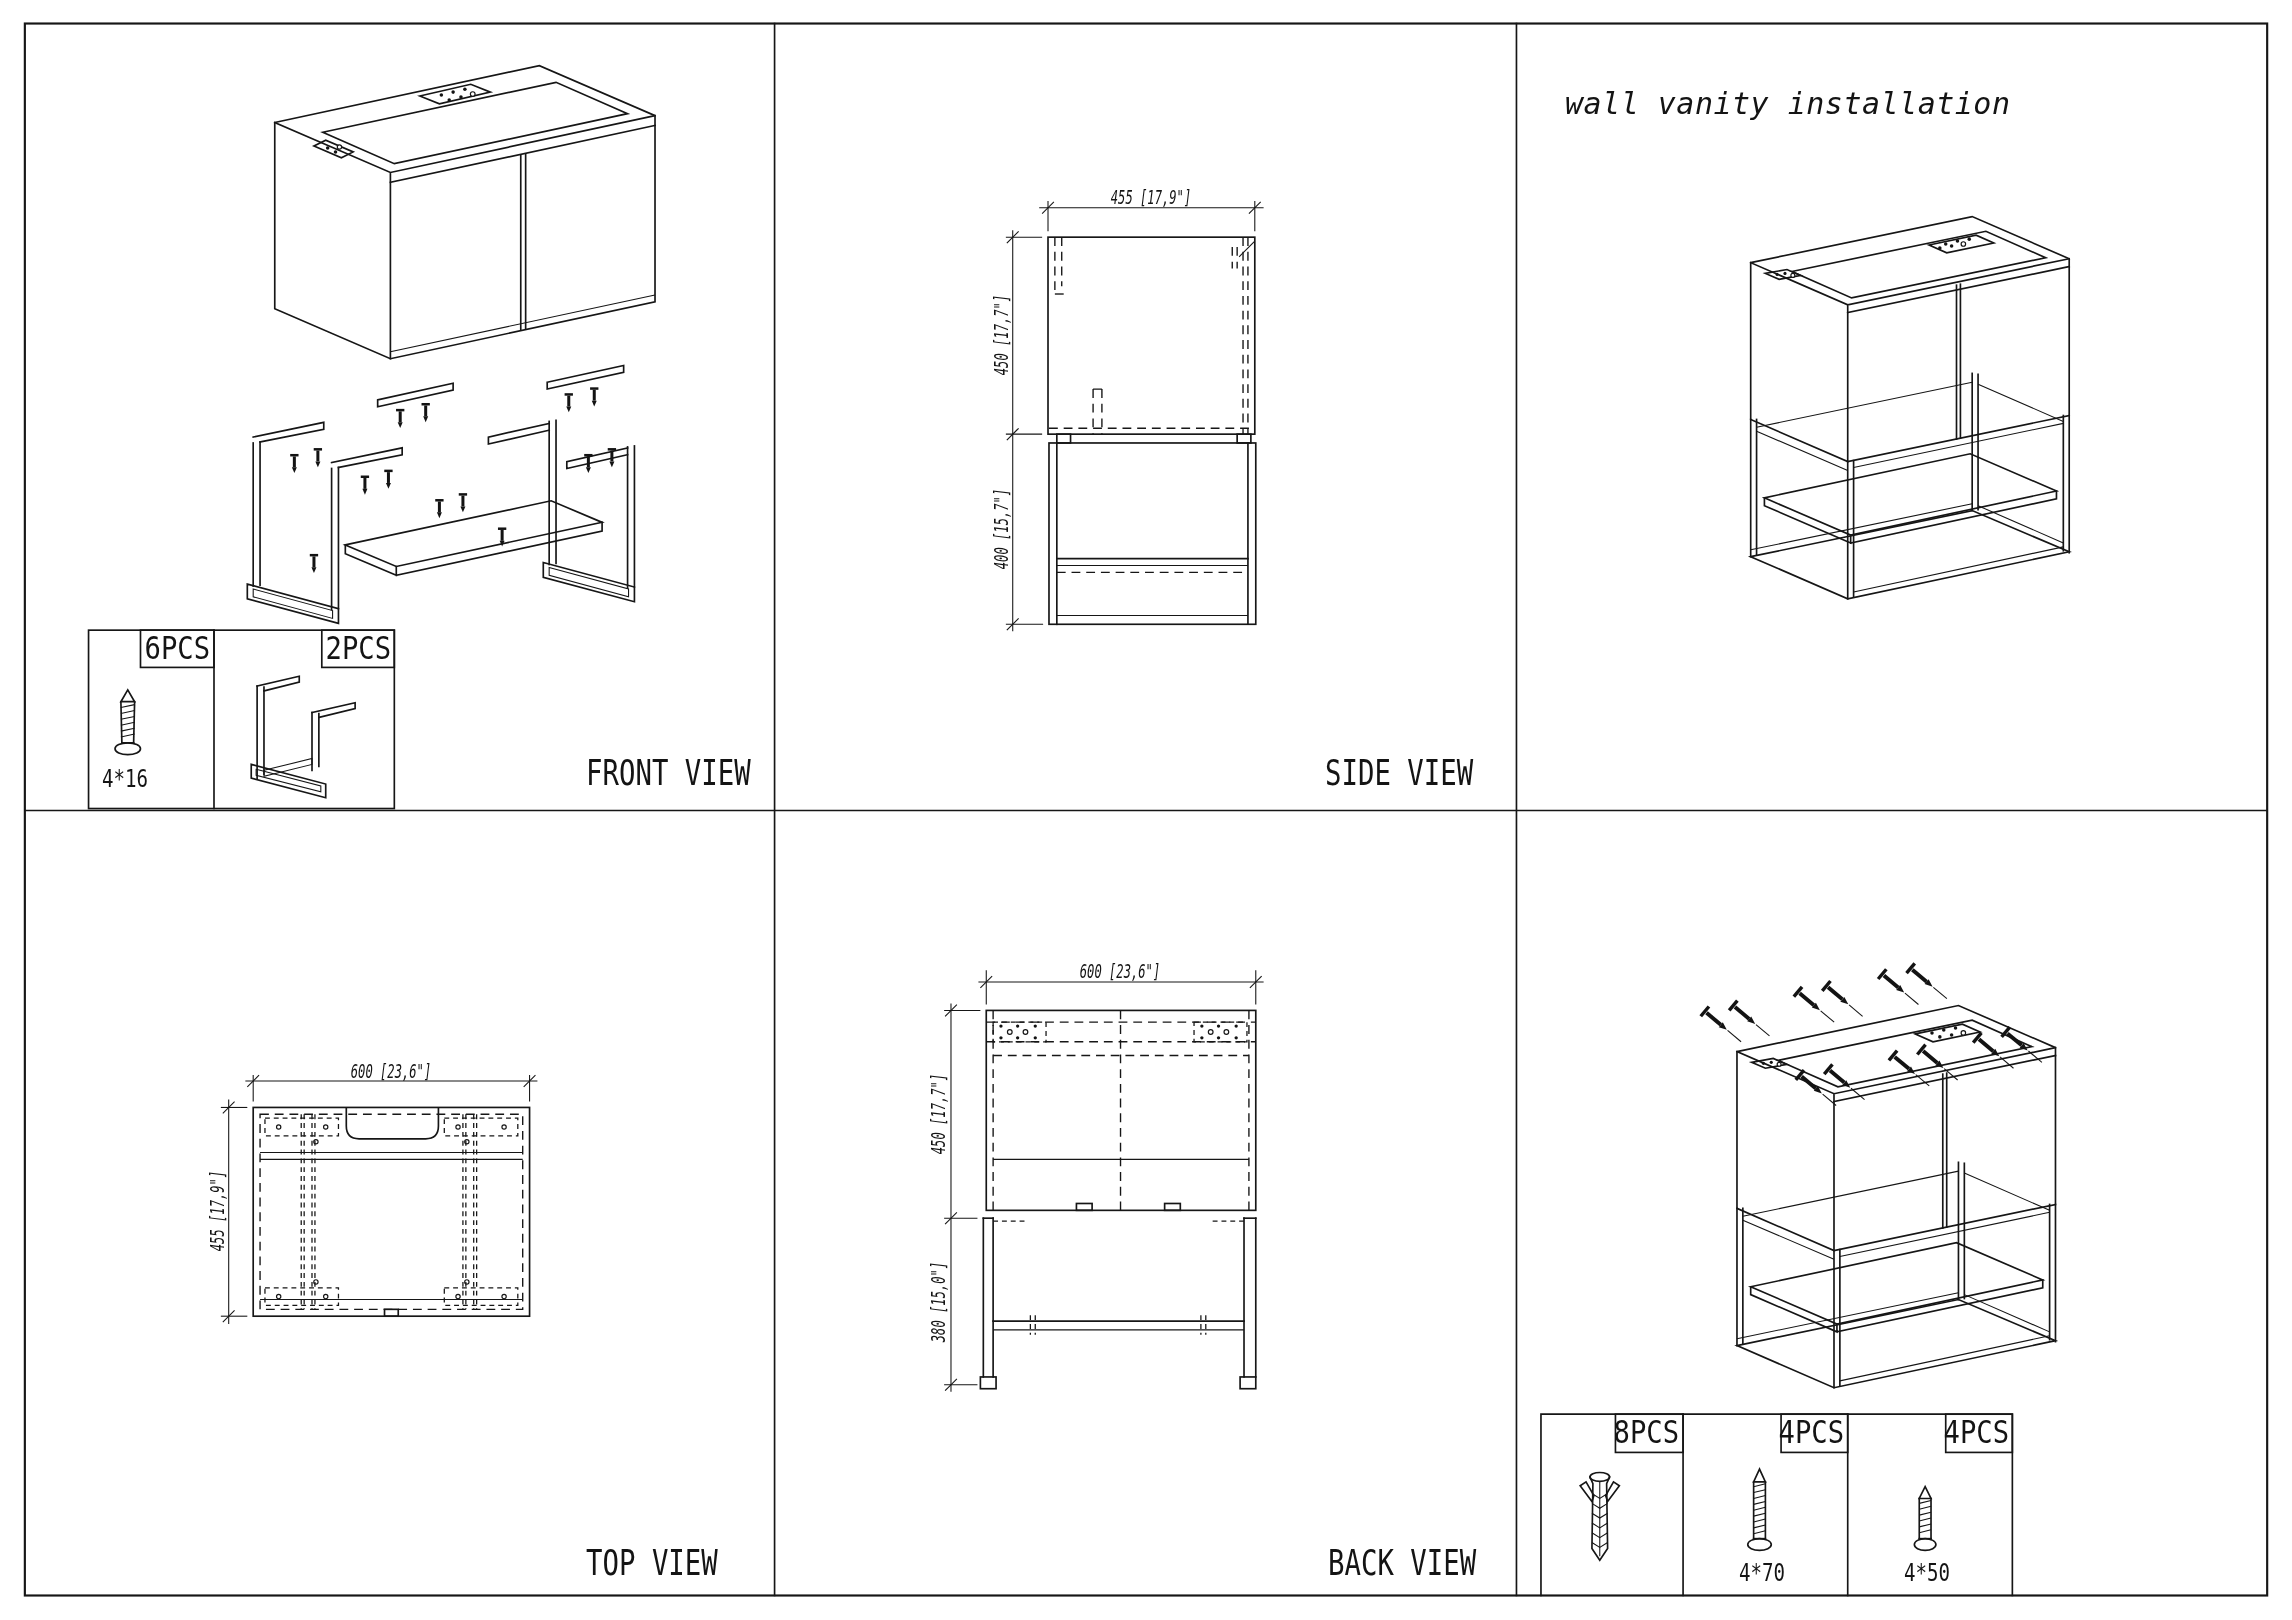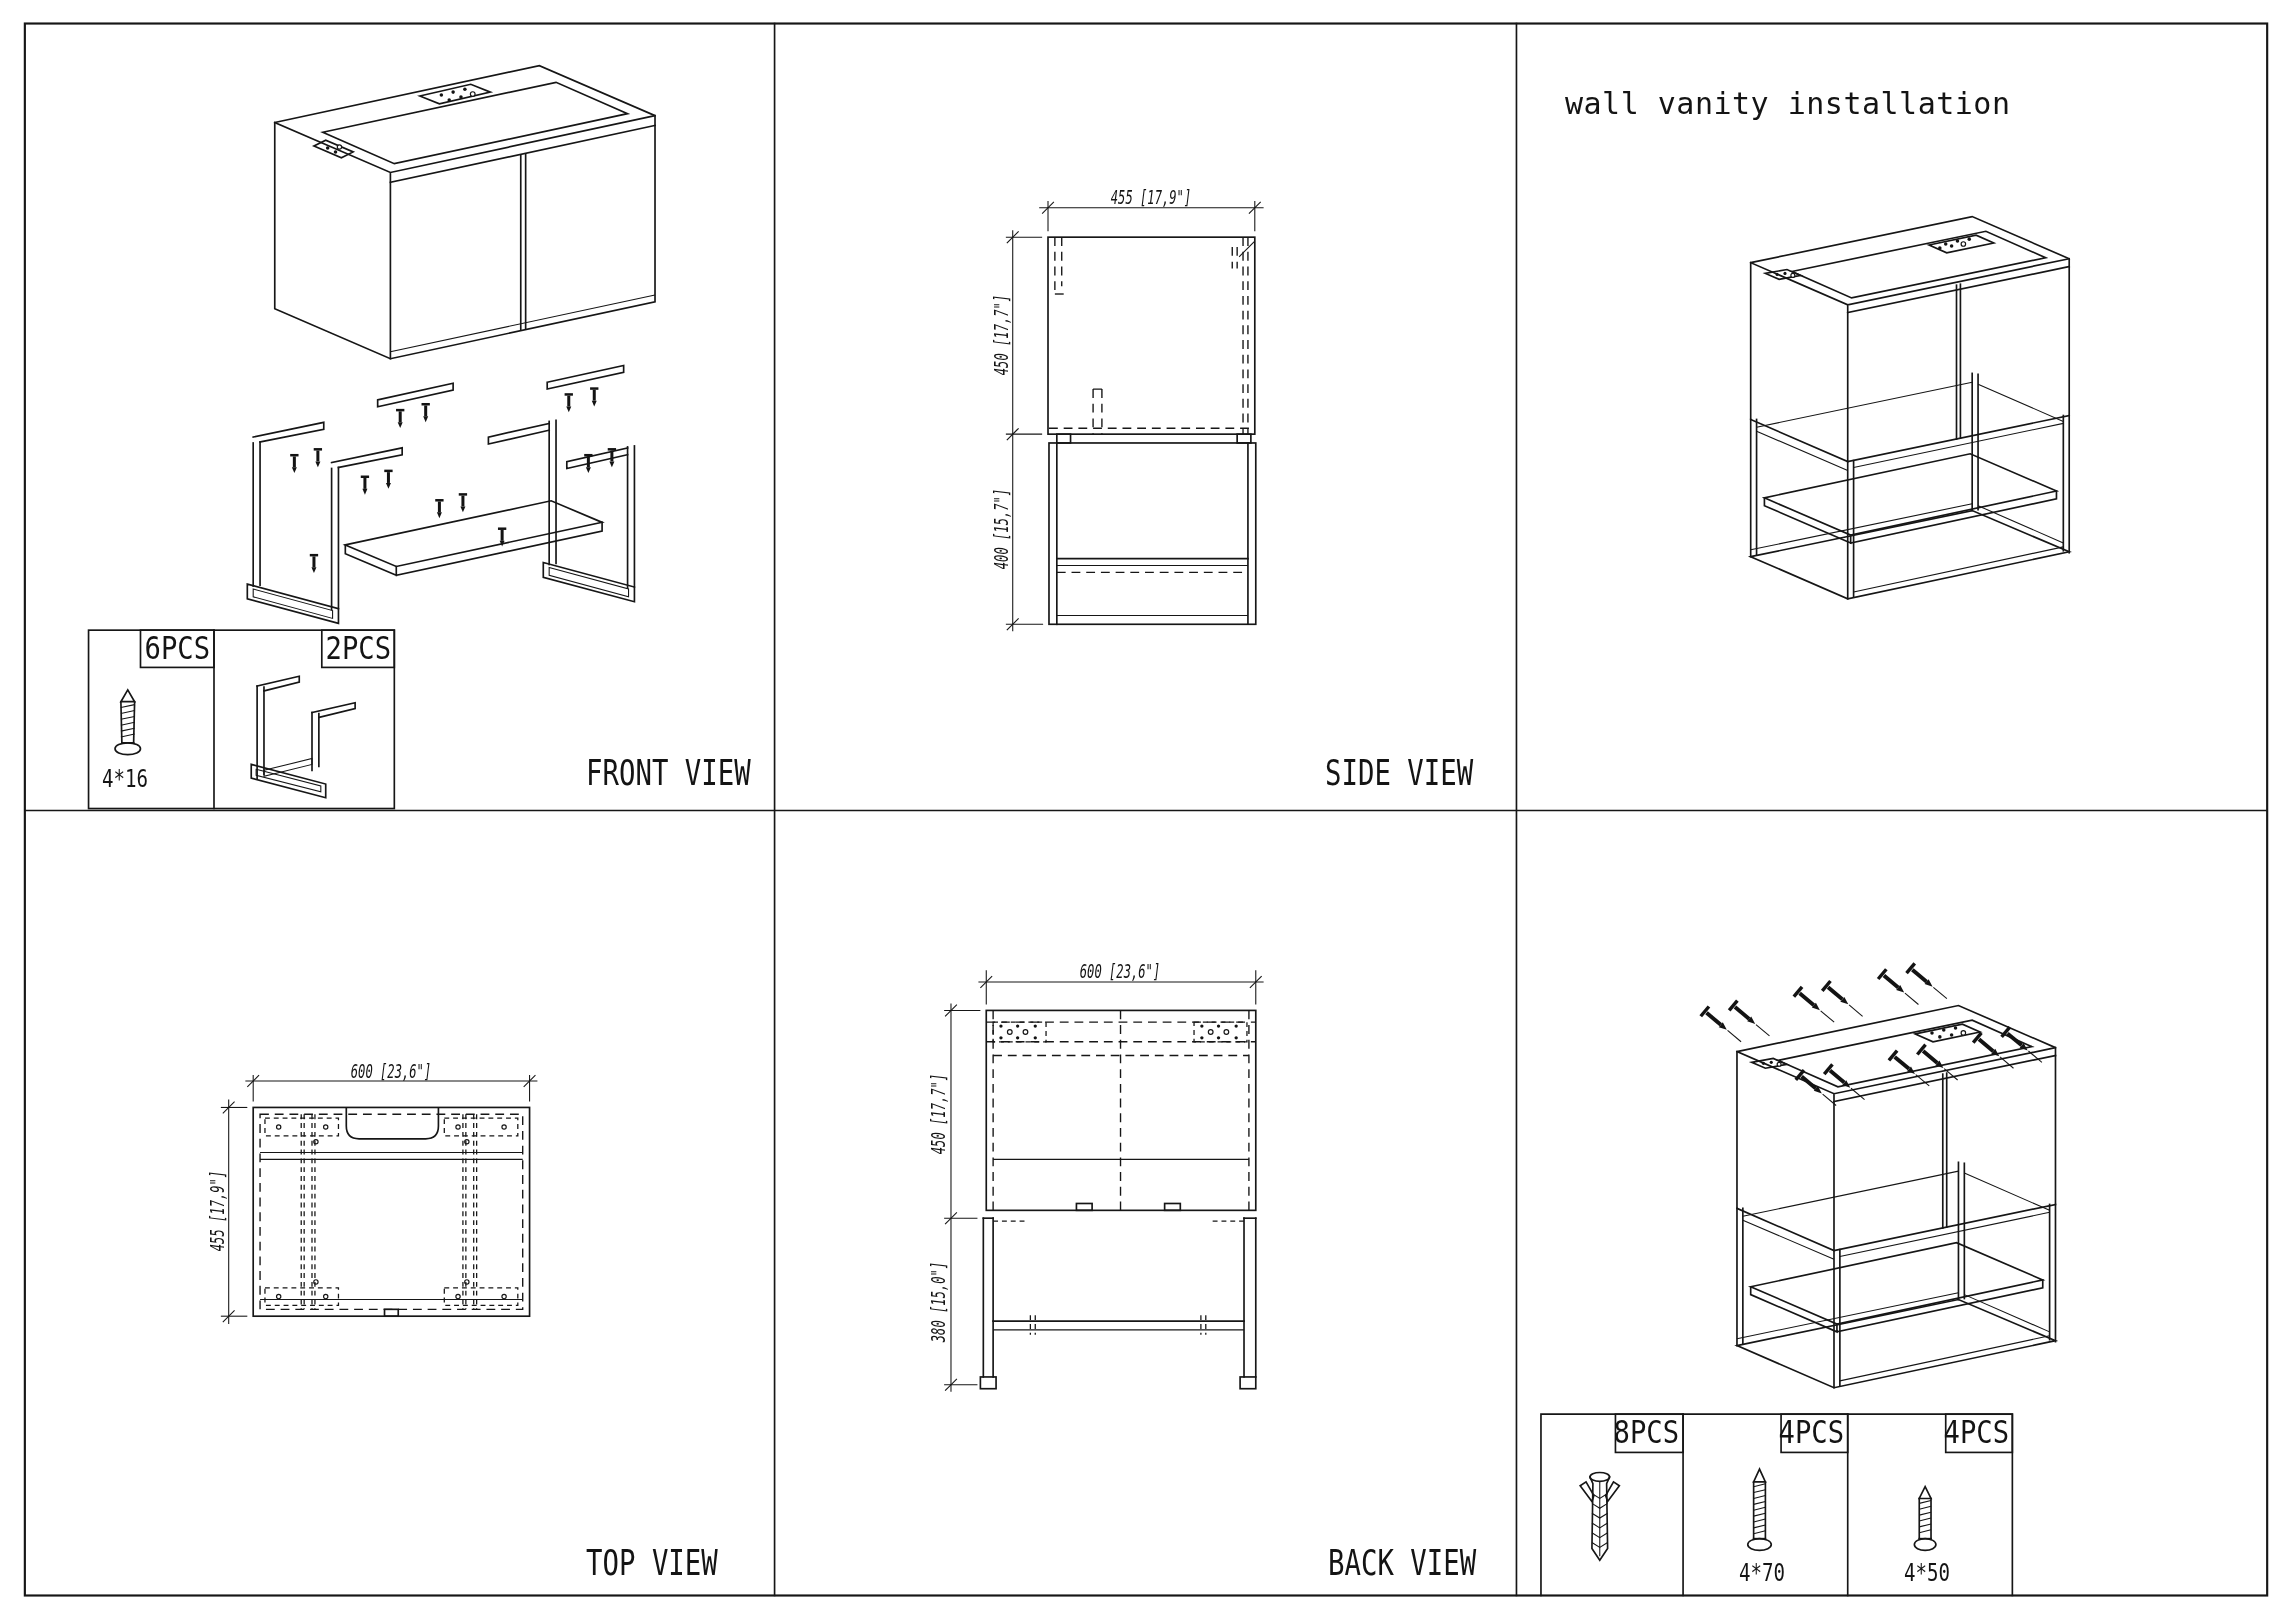--- a/index.html
+++ b/index.html
@@ -7,21 +7,21 @@
          font-family:"DejaVu Sans Mono",monospace;color:#141414;}
   svg.art{position:absolute;left:0;top:0;}
   .k{stroke:#161616;fill:none;stroke-width:1.7;stroke-linecap:square;stroke-linejoin:miter;}
   .k2{stroke:#161616;fill:none;stroke-width:2.2;}
   .thin{stroke:#161616;fill:none;stroke-width:1.1;}
   .dsh{stroke:#161616;fill:none;stroke-width:1.4;stroke-dasharray:9 6;}
   .dsh2{stroke:#161616;fill:none;stroke-width:1.3;stroke-dasharray:5 4;}
   .fil{fill:#131313;stroke:none;}
   .oc{fill:#ffffff;stroke:#161616;stroke-width:1.2;}
   .t{position:absolute;white-space:nowrap;color:#141414;}
-  .title-text{font-size:30px;line-height:35px;letter-spacing:0.5px;}
+  .title-text{font-size:30px;line-height:35px;letter-spacing:0.5px;font-style:italic;}
   .viewlabel{font-size:36px;line-height:35px;transform:scaleX(0.76);transform-origin:0 0;}
   .qty{font-size:32px;line-height:37px;transform:scaleX(0.85);transform-origin:100% 0;}
   .dim{font-size:19.6px;font-style:italic;transform:translate(-50%,-50%) scaleX(0.62);}
   .dimv{font-size:19.6px;font-style:italic;transform:translate(-50%,-50%) rotate(-90deg) scaleX(0.62);}
   .size{font-size:24.5px;transform:translate(-50%,-50%) scaleX(0.78);}
 </style>
 </head>
 <body>
 
 <div class="sheet">

